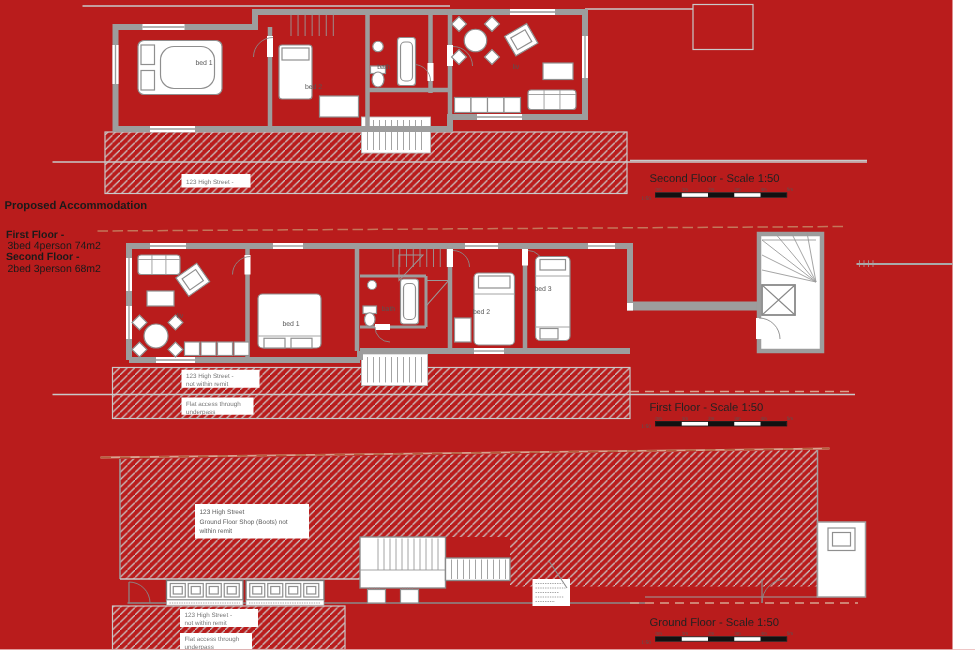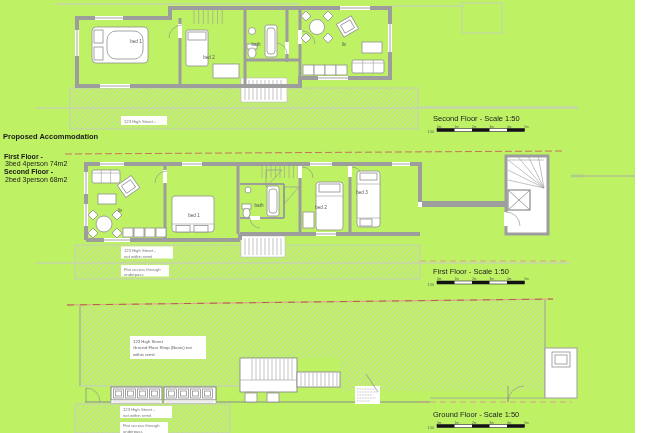--- a/index.html
+++ b/index.html
@@ -1,16 +1,16 @@
 <!DOCTYPE html>
 <html><head>
 <meta charset="utf-8">
 <style>
   html,body{margin:0;padding:0;background:#ffffff;}
-  .sheet{position:relative;width:635px;height:433px;background:#bef264;overflow:hidden;}
+  .sheet{position:relative;width:635px;height:433px;background:#b91c1c;overflow:hidden;}
   svg{position:absolute;left:0;top:0;}
   svg text{font-family:"Liberation Sans", sans-serif;fill:#333;}
   .h-bold{font-size:7.5px;font-weight:bold;fill:#1a1a1a;}
   .h2{font-size:7px;font-weight:bold;fill:#1a1a1a;}
   .spec{font-size:7px;fill:#1a1a1a;}
   .title{font-size:7.5px;fill:#222;}
   .room{font-size:4.6px;fill:#555;}
   .micro{font-size:4.2px;fill:#777;}
   .shopnote{font-size:4.3px;fill:#606060;}
   .tick{font-size:3.1px;fill:#555;}

